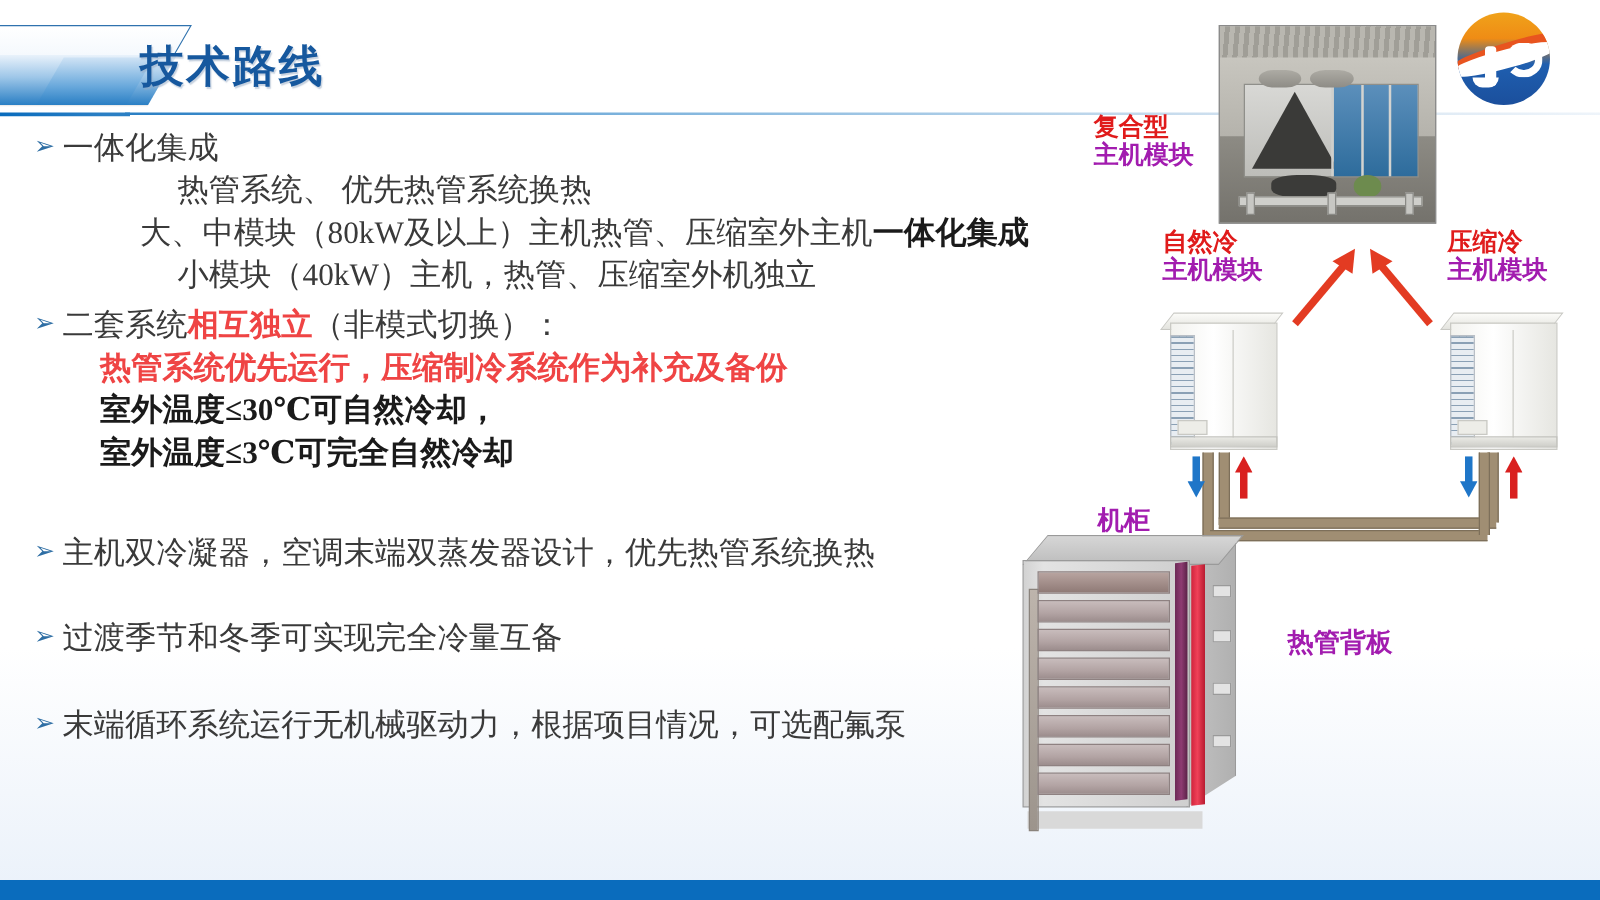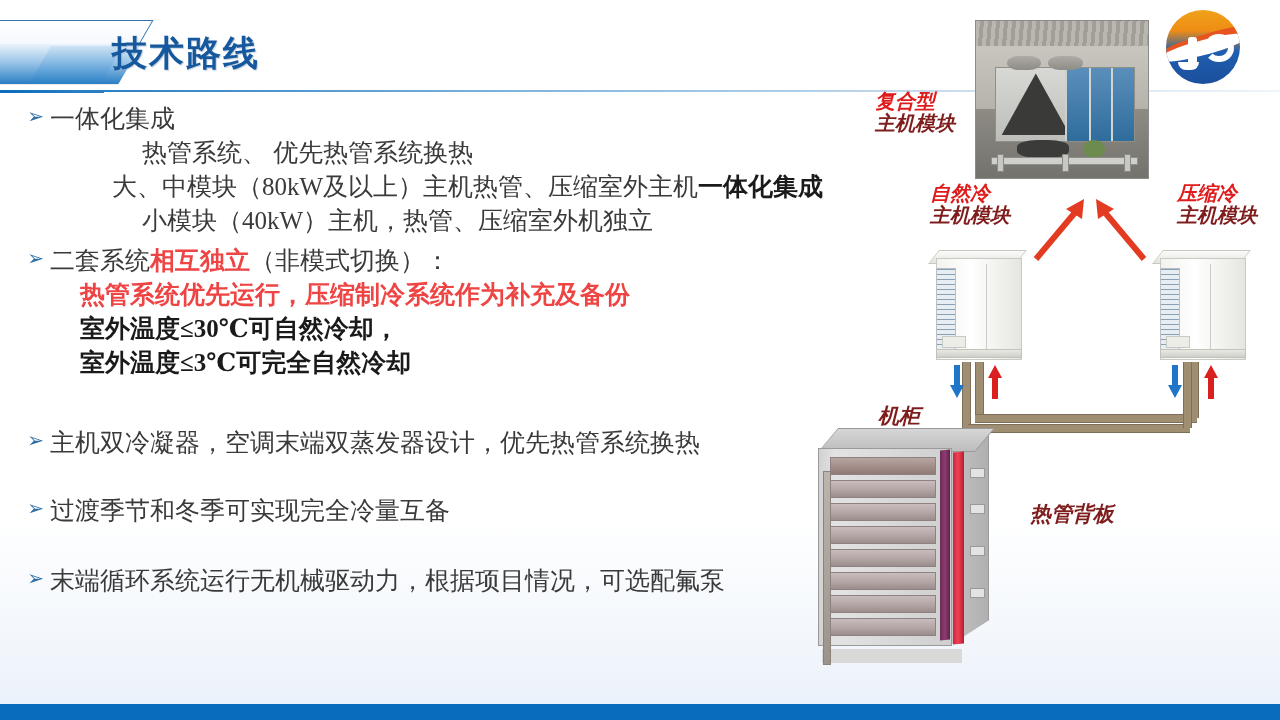--- a/index.html
+++ b/index.html
@@ -58,23 +58,23 @@
     font-family:"DejaVu Sans","Liberation Sans",sans-serif;
     font-size:20px;line-height:1;padding-top:4px;padding-right:6px;
   }
   .ln{color:#3a3a3a;font-size:25px;line-height:34px;white-space:nowrap;}
   .sub{color:#3a3a3a;font-size:25px;line-height:34px;white-space:nowrap;}
   .red{color:#ef4444;font-weight:bold;}
   .blk{color:#1a1a1a;font-weight:bold;}
   .indent2{padding-left:92px;}
 
   .lbl{position:absolute;font-family:"DejaVu Sans","Liberation Sans",sans-serif;
-       font-weight:bold;white-space:nowrap;line-height:1.12;font-style:italic;}
+       font-weight:bold;white-space:nowrap;line-height:1.12;}
   .lbl .r{color:#e01b1b;display:block;}
-  .lbl .b{color:#7f1d1d;display:block;}
+  .lbl .b{color:#a21caf;display:block;}
 
   
   .photo{
     position:absolute;left:975px;top:20px;width:172px;height:157px;
     border:1px solid #8b8b8b;overflow:hidden;background:#9a9a93;
   }
   .ph-floor{position:absolute;left:0;bottom:0;width:100%;height:44%;
     background:linear-gradient(180deg,#8d8b84 0%,#74726c 100%);}
   .ph-wall{position:absolute;left:0;top:0;width:100%;height:58%;
     background:linear-gradient(180deg,#cfcdc6 0%,#b4b2ab 100%);}
@@ -244,21 +244,21 @@
   <div class="lbl" style="left:875px;top:90px;font-size:20px;">
     <span class="r">复合型</span>
     <span class="b">主机模块</span>
   </div>
 
   <div class="lbl" style="left:930px;top:182px;font-size:20px;">
     <span class="r">自然冷</span>
     <span class="b">主机模块</span>
   </div>
 
-  <div class="lbl" style="left:1158px;top:182px;font-size:20px;margin-left:19px;">
+  <div class="lbl" style="left:1158px;top:182px;font-size:20px;">
     <span class="r">压缩冷</span>
     <span class="b">主机模块</span>
   </div>
 
   <div style="position:absolute;left:1030px;top:195px;">
     <svg width="60" height="70" viewBox="0 0 60 70">
       <line x1="6" y1="64" x2="48" y2="14" stroke="#e33b22" stroke-width="6"></line>
       <polygon points="54,4 52,24 36,14" fill="#e33b22"></polygon>
     </svg>
   </div>

